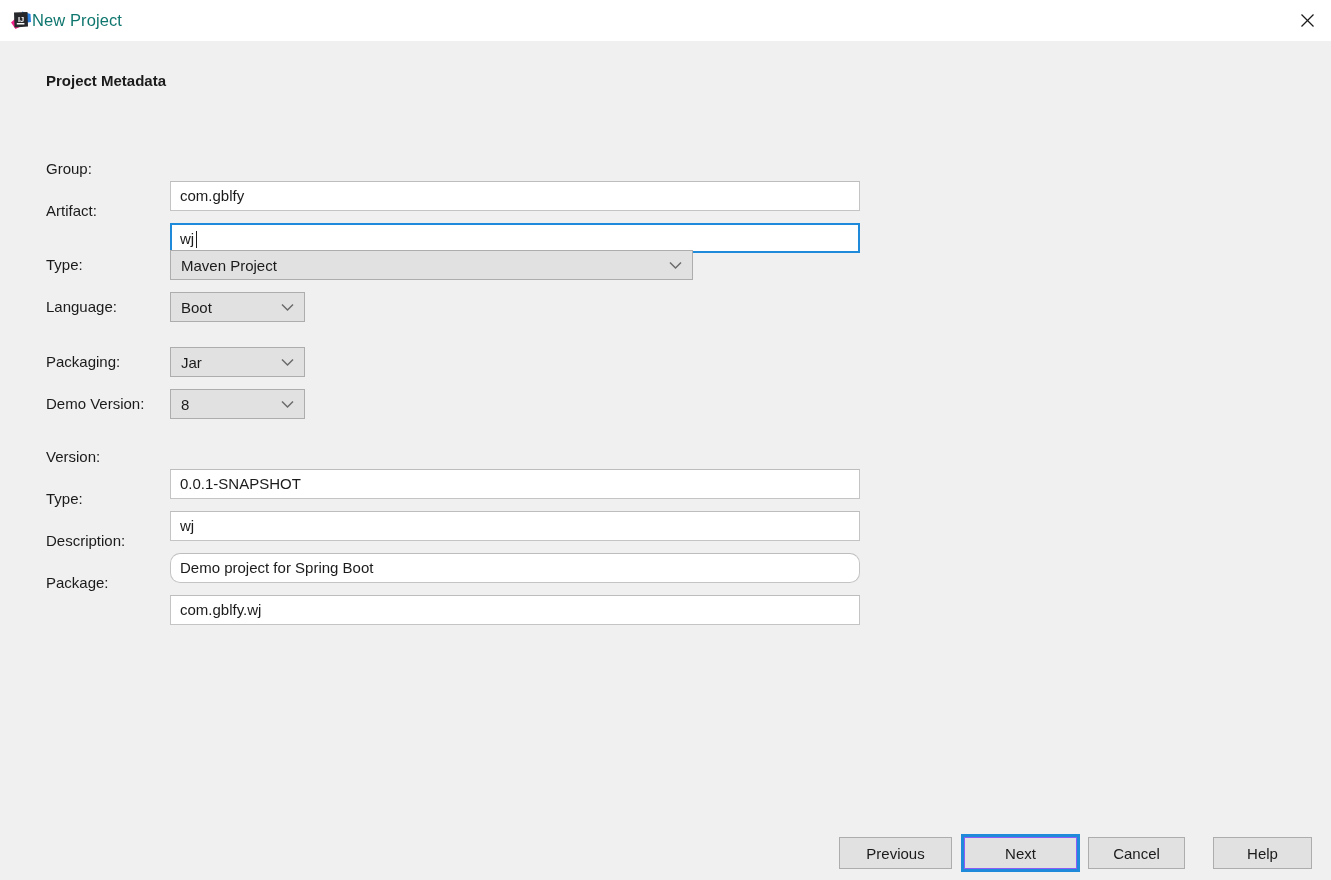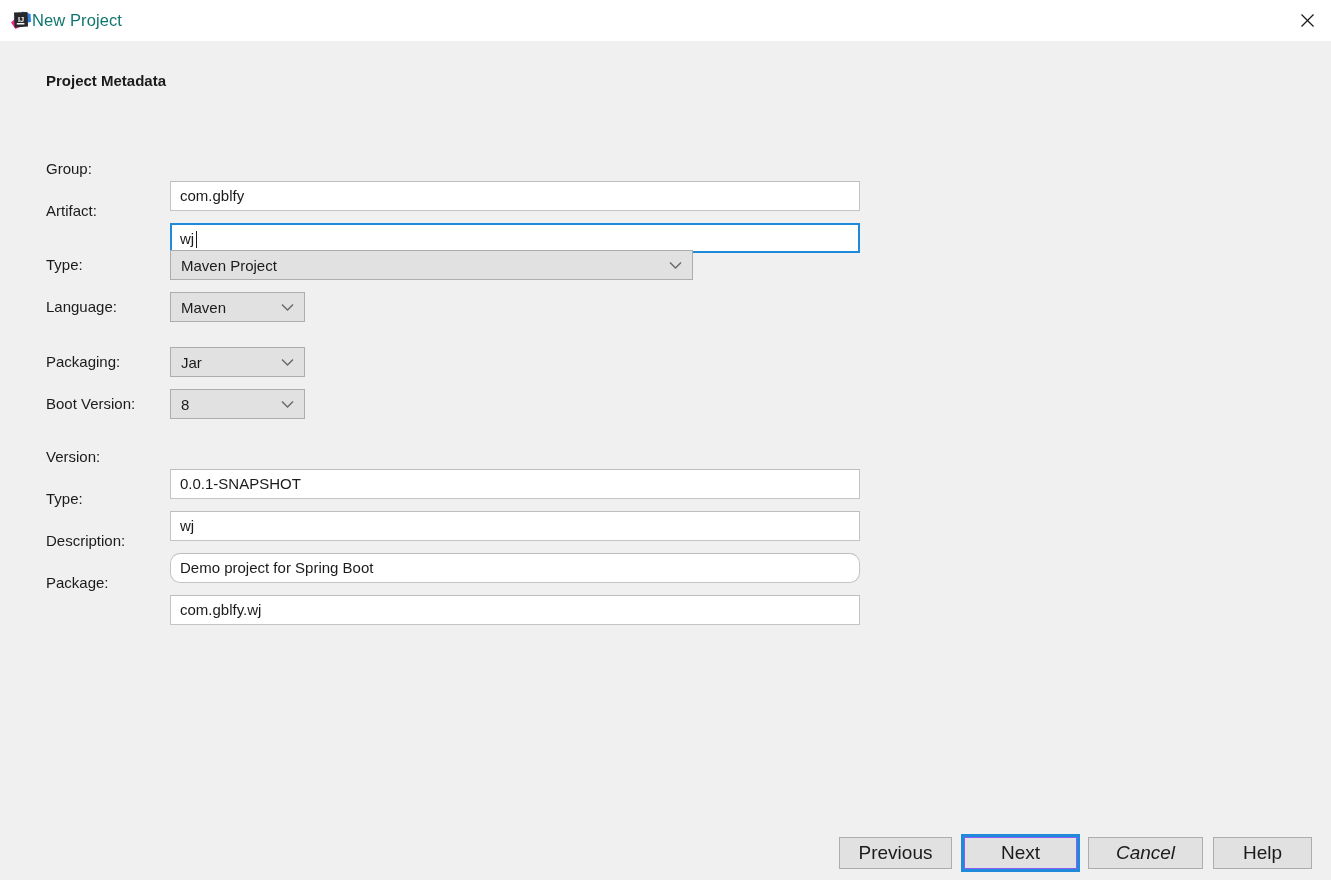--- a/index.html
+++ b/index.html
@@ -151,21 +151,21 @@
   .combo-wide   { width: 523px; gap: 12px; }
 
   
   .btn {
     position: absolute;
     height: 32px;
     box-sizing: border-box;
     background: #e1e1e1;
     border: 1px solid #adadad;
     font-family: "Liberation Sans", sans-serif;
-    font-size: 19px;
+    font-size: 15px;
     color: #1b1b1b;
     display: flex;
     align-items: center;
     justify-content: center;
     cursor: default;
     user-select: none;
   }
   .btn.focus-ring {
     border: 1px solid #8b5cf6;
     box-shadow: 0 0 0 3px #1f8ad9;
@@ -215,41 +215,41 @@
           <span class="chev">
             <svg width="13" height="9" viewBox="0 0 13 9" aria-hidden="true">
               <polyline points="1,1.5 6.5,7 12,1.5" fill="none" stroke="#6b6b6b" stroke-width="1.5"></polyline>
             </svg>
           </span>
         </div>
       </div>
       <div class="row" style="top: 251px;">
         <div class="label">Language:</div>
         <div class="combo combo-narrow">
-          <span class="combo-text">Maven</span>
+          <span class="combo-text">Boot</span>
           <span class="chev">
             <svg width="13" height="9" viewBox="0 0 13 9" aria-hidden="true">
               <polyline points="1,1.5 6.5,7 12,1.5" fill="none" stroke="#6b6b6b" stroke-width="1.5"></polyline>
             </svg>
           </span>
         </div>
       </div>
       <div class="row" style="top: 306px;">
         <div class="label">Packaging:</div>
         <div class="combo combo-narrow">
           <span class="combo-text">Jar</span>
           <span class="chev">
             <svg width="13" height="9" viewBox="0 0 13 9" aria-hidden="true">
               <polyline points="1,1.5 6.5,7 12,1.5" fill="none" stroke="#6b6b6b" stroke-width="1.5"></polyline>
             </svg>
           </span>
         </div>
       </div>
       <div class="row" style="top: 348px;">
-        <div class="label">Boot Version:</div>
+        <div class="label">Demo Version:</div>
         <div class="combo combo-narrow">
           <span class="combo-text">8</span>
           <span class="chev">
             <svg width="13" height="9" viewBox="0 0 13 9" aria-hidden="true">
               <polyline points="1,1.5 6.5,7 12,1.5" fill="none" stroke="#6b6b6b" stroke-width="1.5"></polyline>
             </svg>
           </span>
         </div>
       </div>
       <div class="row" style="top: 401px;">
@@ -270,21 +270,21 @@
       </div>
     </div>
 
   <div id="footer-buttons">
       <div class="btn" style="left: 826px; width: 113px; top: 796px;">
         <span>Previous</span>
       </div>
       <div class="btn focus-ring" style="left: 951px; width: 113px; top: 796px;">
         <span>Next</span>
       </div>
-      <div class="btn" style="left: 1075px; width: 115px; top: 796px; font-style: italic;">
+      <div class="btn" style="left: 1075px; width: 97px; top: 796px;">
         <span>Cancel</span>
       </div>
       <div class="btn" style="left: 1200px; width: 99px; top: 796px; text-align: center;">
         <span>Help</span>
       </div>
     </div>
 
 </div>
 
 </body></html>

